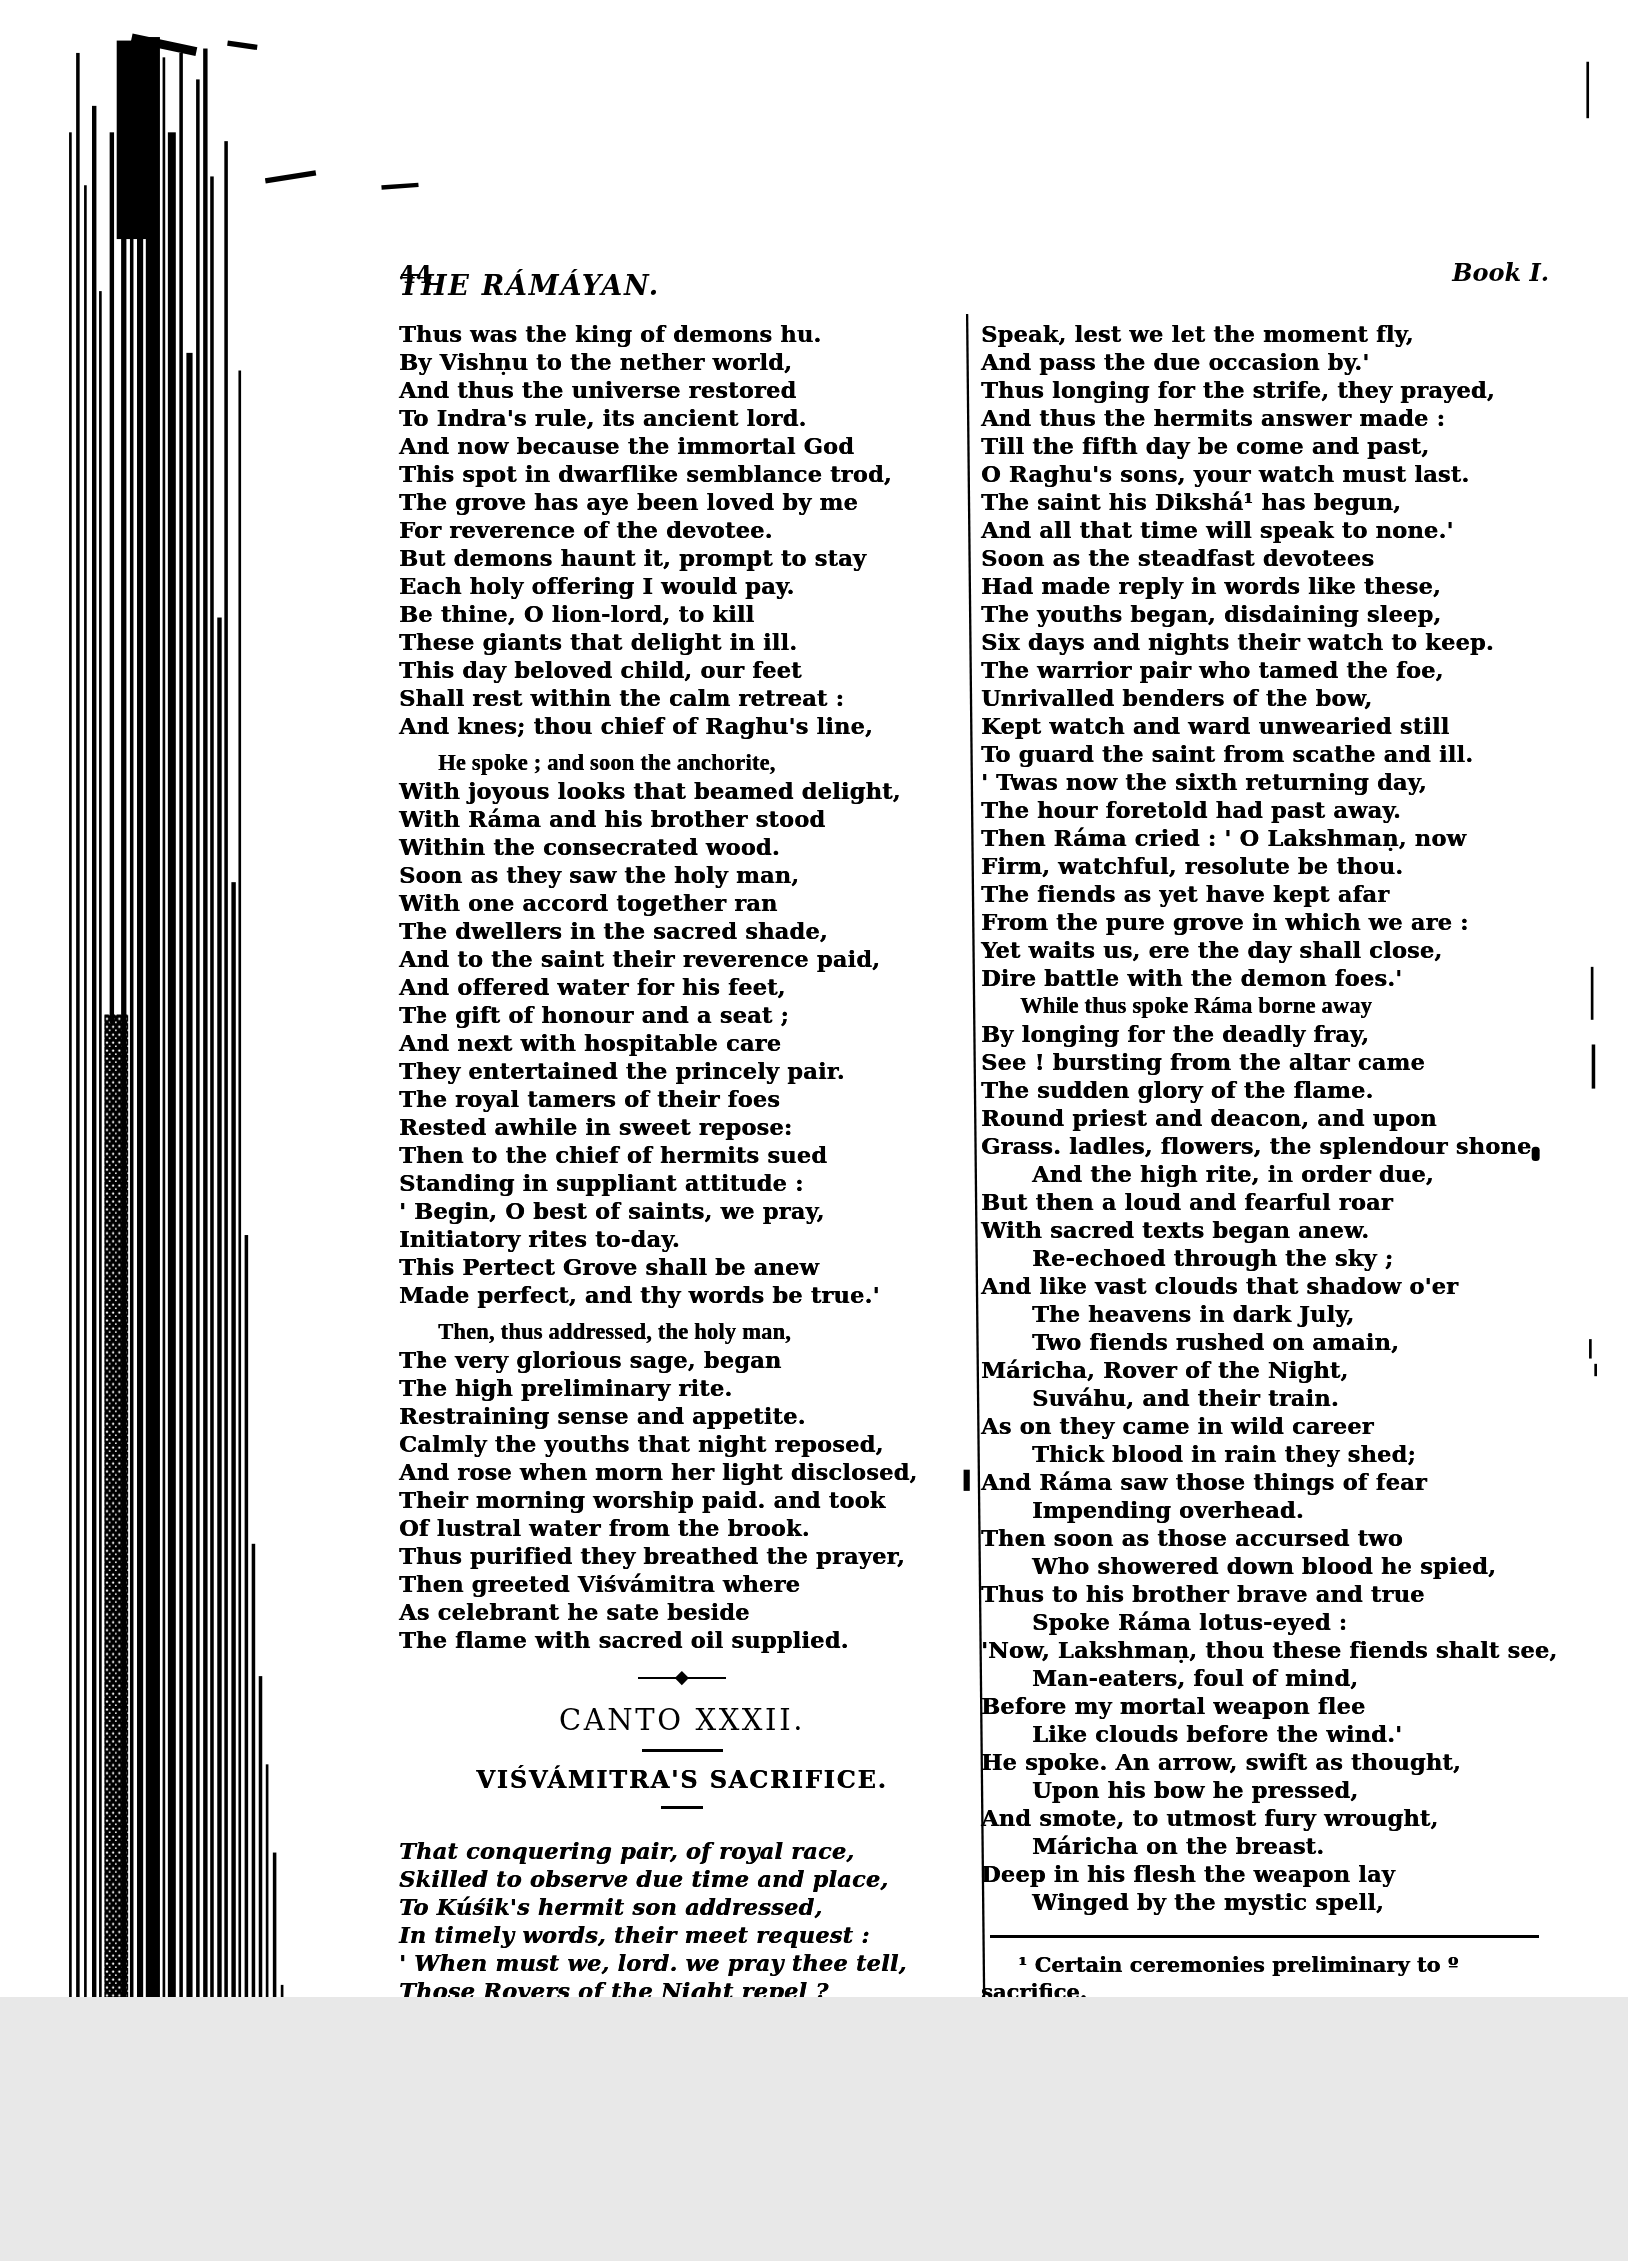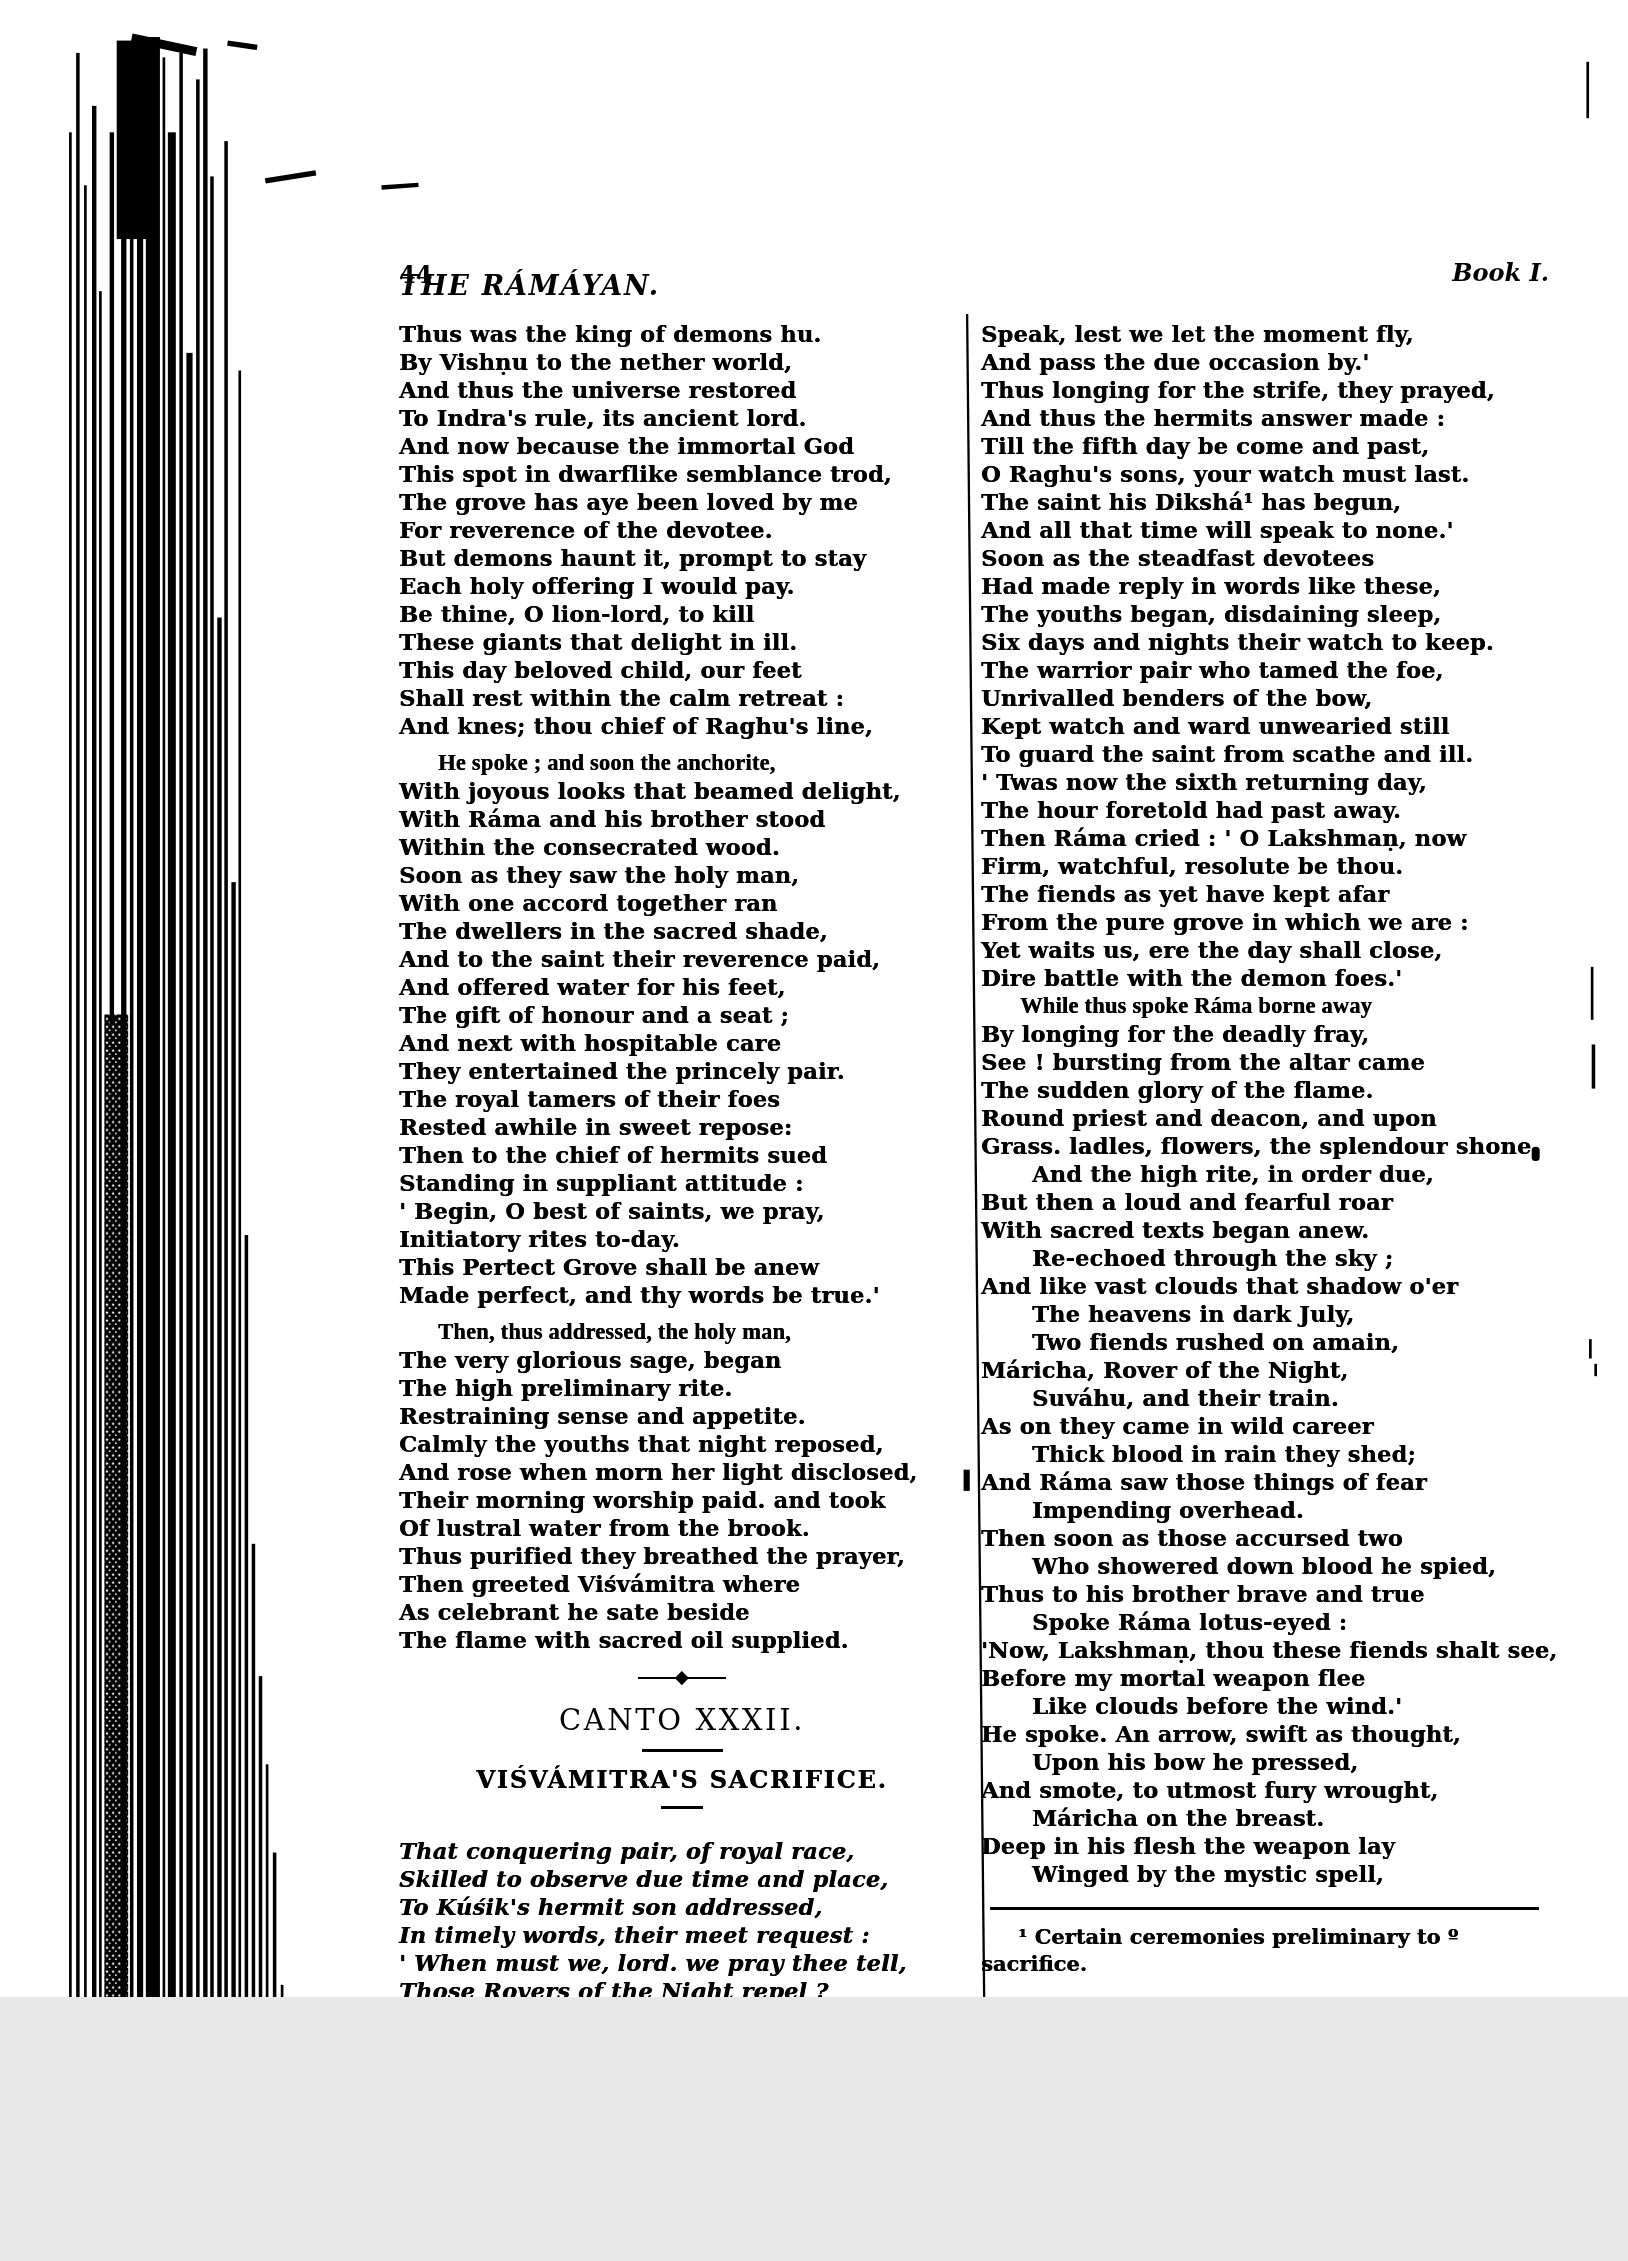--- a/index.html
+++ b/index.html
@@ -235,20 +235,21 @@
         <div class="line i1">Suváhu, and their train.</div>
         <div class="line">As on they came in wild career</div>
         <div class="line i1">Thick blood in rain they shed;</div>
         <div class="line">And Ráma saw those things of fear</div>
         <div class="line i1">Impending overhead.</div>
         <div class="line">Then soon as those accursed two</div>
         <div class="line i1">Who showered down blood he spied,</div>
         <div class="line">Thus to his brother brave and true</div>
         <div class="line i1">Spoke Ráma lotus-eyed :</div>
         <div class="line">'Now, Lakshmaṇ, thou these fiends shalt see,</div>
+        <div class="line i1">Man-eaters, foul of mind,</div>
         <div class="line">Before my mortal weapon flee</div>
         <div class="line i1">Like clouds before the wind.'</div>
         <div class="line">He spoke. An arrow, swift as thought,</div>
         <div class="line i1">Upon his bow he pressed,</div>
         <div class="line">And smote, to utmost fury wrought,</div>
         <div class="line i1">Máricha on the breast.</div>
         <div class="line">Deep in his flesh the weapon lay</div>
         <div class="line i1">Winged by the mystic spell,</div>
       </div>
     <div class="footrule"></div>

